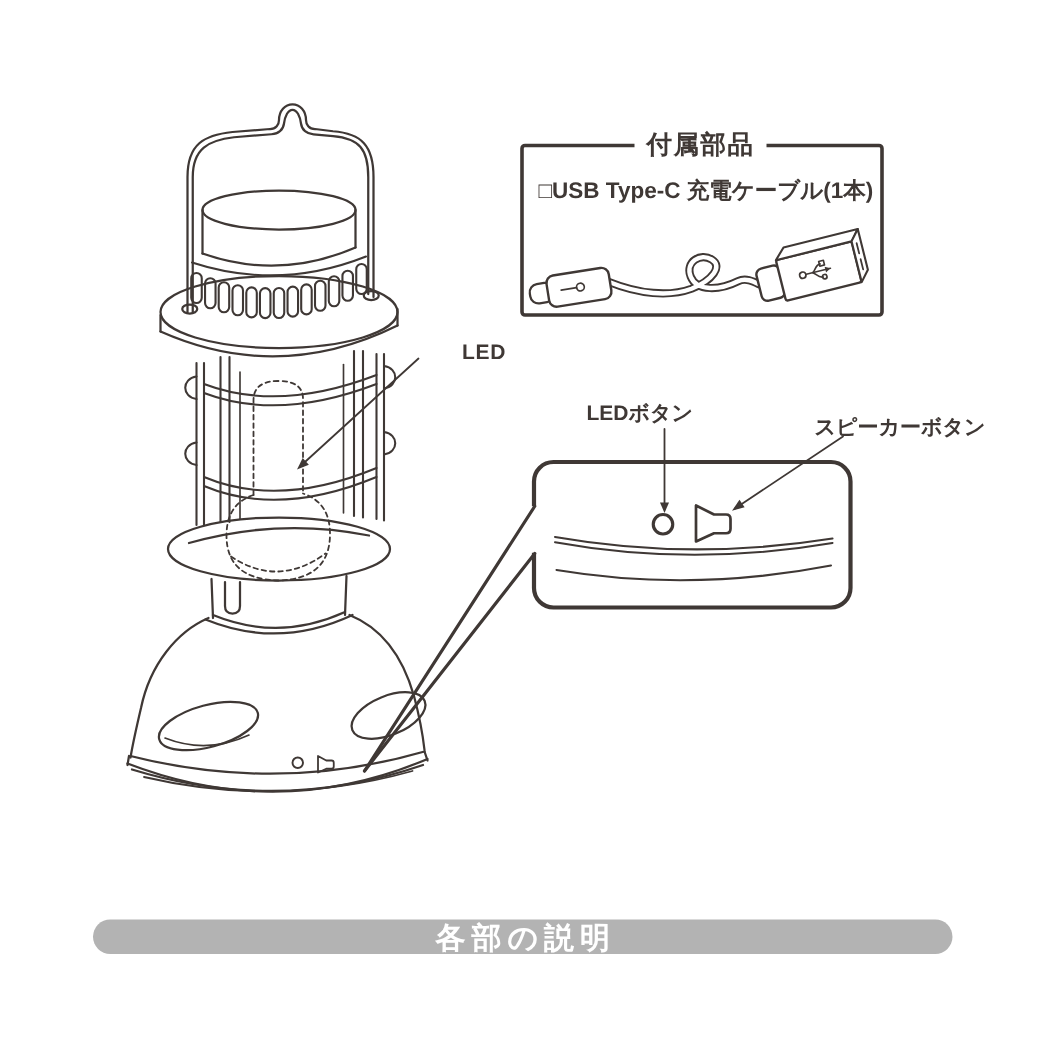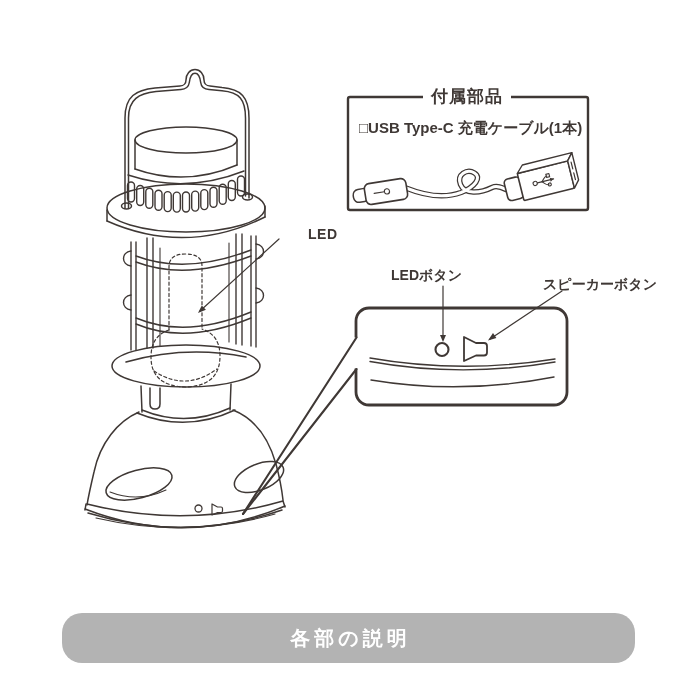--- a/index.html
+++ b/index.html
@@ -12,23 +12,23 @@
   .led-label{left:280px;top:227px;font-size:14px;font-weight:600;letter-spacing:.5px;margin-left:28px;}
   .ledbtn-label{left:391px;top:268px;font-size:14px;font-weight:600;}
   .spk-label{left:543px;top:277px;font-size:14px;font-weight:600;text-align:right;}
   .box-legend{
     left:467px;top:88px;transform:translateX(-50%);
     font-size:17px;font-weight:bold;letter-spacing:1px;
     background:#fff;padding:0 8px;
   }
   .box-item{left:359px;top:120px;font-size:15px;font-weight:600;}
   .footer-pill{
-    position:absolute;z-index:2;left:62px;top:613px;width:573px;height:50px;
+    position:absolute;z-index:2;left:62px;top:613px;width:573px;height:23px;
     background:#b3b3b3;border-radius:20px;
-    display:flex;align-items:center;justify-content:center;
+    display:flex;align-items:flex-end;justify-content:center;
   }
   .footer-pill span{
     color:#fff;font-size:20px;font-weight:bold;letter-spacing:4px;
     text-indent:4px;line-height:1;
   }
 </style>
 </head>
 <body>
 
 <div class="canvas">

